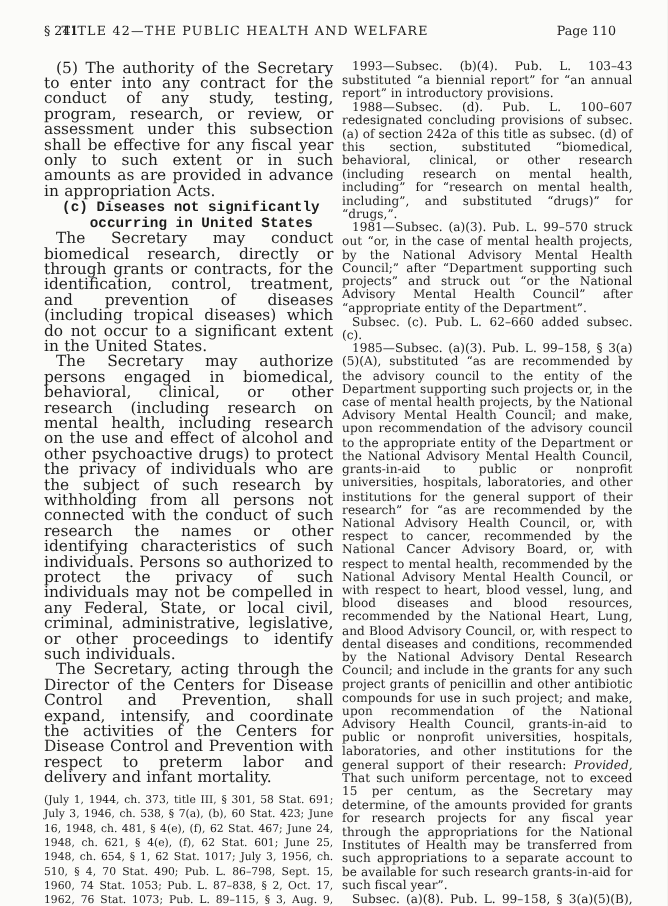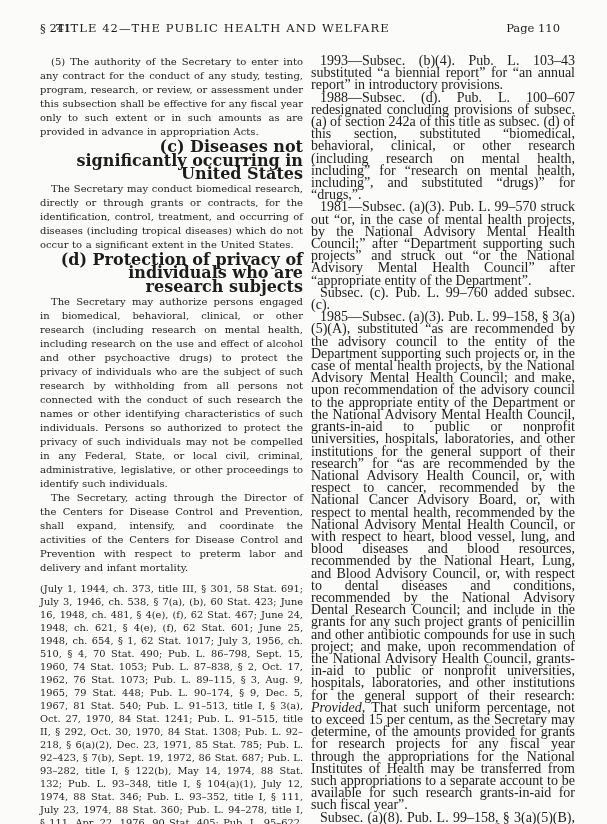--- a/index.html
+++ b/index.html
@@ -34,73 +34,72 @@
   .hdr-page { position: absolute; right: 16px; top: 0; }
 
   .col {
     position: absolute;
     top: 55px;
   }
   .col-left  { left: 40px;  width: 263px; }
   .col-right { left: 311px; width: 264px; }
 
   .para {
-    font-size: 10px;
+    font-size: 14px;
     line-height: 14px;
     text-align: justify;
     text-indent: 11px;
     word-spacing: 0.4px;
   }
   .heading {
-    font-size: 16px;
+    font-size: 13px;
     line-height: 13.6px;
     font-weight: bold;
-    text-align: right;
+    text-align: center;
     padding-left: 23px;
     text-indent: -19px;
     margin: 1px 0 1px 0;
+    font-family: Liberation Mono, monospace;
   }
   .credits {
     font-size: 9.8px;
     line-height: 13px;
     text-align: justify;
     margin-top: 7px;
     word-spacing: 0.5px;
   }
   .note {
-    font-size: 14px;
+    font-size: 11px;
     line-height: 12.2px;
     text-align: justify;
     text-indent: 9px;
-    font-family: Liberation Serif, serif;
   }
   .note i { font-style: italic; }
 </style>
 </head>
 <body>
 
 <div class="page">
 
   <div class="page-header">
     <span class="hdr-section">§ 241</span>
     <span class="hdr-title">TITLE 42—THE PUBLIC HEALTH AND WELFARE</span>
     <span class="hdr-page">Page 110</span>
   </div>
 
   <div class="col col-left">
       <div class="para">(5) The authority of the Secretary to enter into any contract for the conduct of any study, testing, program, research, or review, or assessment under this subsection shall be effective for any fiscal year only to such extent or in such amounts as are provided in advance in appropriation Acts.</div>
       <div class="heading">(c) Diseases not significantly occurring in United States</div>
-      <div class="para">The Secretary may conduct biomedical research, directly or through grants or contracts, for the identification, control, treatment, and occurring of diseases (including tropical diseases) which do not occur to a significant extent in the United States.</div>
-      <div class="heading">(d) Protection of privacy of individuals who are research subjects</div>
+      <div class="para">The Secretary may conduct biomedical research, directly or through grants or contracts, for the identification, control, treatment, and prevention of diseases (including tropical diseases) which do not occur to a significant extent in the United States.</div>
       <div class="para">The Secretary may authorize persons engaged in biomedical, behavioral, clinical, or other research (including research on mental health, including research on the use and effect of alcohol and other psychoactive drugs) to protect the privacy of individuals who are the subject of such research by withholding from all persons not connected with the conduct of such research the names or other identifying characteristics of such individuals. Persons so authorized to protect the privacy of such individuals may not be compelled in any Federal, State, or local civil, criminal, administrative, legislative, or other proceedings to identify such individuals.</div>
       <div class="para">The Secretary, acting through the Director of the Centers for Disease Control and Prevention, shall expand, intensify, and coordinate the activities of the Centers for Disease Control and Prevention with respect to preterm labor and delivery and infant mortality.</div>
       <div class="credits">(July 1, 1944, ch. 373, title III, § 301, 58 Stat. 691; July 3, 1946, ch. 538, § 7(a), (b), 60 Stat. 423; June 16, 1948, ch. 481, § 4(e), (f), 62 Stat. 467; June 24, 1948, ch. 621, § 4(e), (f), 62 Stat. 601; June 25, 1948, ch. 654, § 1, 62 Stat. 1017; July 3, 1956, ch. 510, § 4, 70 Stat. 490; Pub. L. 86–798, Sept. 15, 1960, 74 Stat. 1053; Pub. L. 87–838, § 2, Oct. 17, 1962, 76 Stat. 1073; Pub. L. 89–115, § 3, Aug. 9, 1965, 79 Stat. 448; Pub. L. 90–174, § 9, Dec. 5, 1967, 81 Stat. 540; Pub. L. 91–513, title I, § 3(a), Oct. 27, 1970, 84 Stat. 1241; Pub. L. 91–515, title II, § 292, Oct. 30, 1970, 84 Stat. 1308; Pub. L. 92–218, § 6(a)(2), Dec. 23, 1971, 85 Stat. 785; Pub. L. 92–423, § 7(b), Sept. 19, 1972, 86 Stat. 687; Pub. L. 93–282, title I, § 122(b), May 14, 1974, 88 Stat. 132; Pub. L. 93–348, title I, § 104(a)(1), July 12, 1974, 88 Stat. 346; Pub. L. 93–352, title I, § 111, July 23, 1974, 88 Stat. 360; Pub. L. 94–278, title I, § 111, Apr. 22, 1976, 90 Stat. 405; Pub. L. 95–622, title II, §§ 261, 262, Nov. 9, 1978, 92 Stat. 3434; Pub. L. 96–88, title V, § 509(b), Oct. 17, 1979, 93 Stat. 695; Pub. L. 99–158, § 3(a)(5), Nov. 20, 1985, 99 Stat. 879; Pub. L. 99–570, title IV, § 4021(b)(2), Oct. 27, 1986, 100 Stat. 3207–124; Pub. L. 99–660, title I, § 104, Nov. 14, 1986, 100 Stat. 3751; Pub. L. 100–607, title I, § 163(1), (2), Nov. 4, 1988, 102 Stat. 3062; Pub. L. 103–43, title XX, § 2009, June 10, 1993, 107 Stat. 213; Pub. L. 109–450, § 3(a), Dec. 22, 2006, 120 Stat. 3341.)</div>
     </div>
   <div class="col col-right">
       <div class="note">1993—Subsec. (b)(4). Pub. L. 103–43 substituted “a biennial report” for “an annual report” in introductory provisions.</div>
       <div class="note">1988—Subsec. (d). Pub. L. 100–607 redesignated concluding provisions of subsec. (a) of section 242a of this title as subsec. (d) of this section, substituted “biomedical, behavioral, clinical, or other research (including research on mental health, including” for “research on mental health, including”, and substituted “drugs)” for “drugs,”.</div>
       <div class="note">1981—Subsec. (a)(3). Pub. L. 99–570 struck out “or, in the case of mental health projects, by the National Advisory Mental Health Council;” after “Department supporting such projects” and struck out “or the National Advisory Mental Health Council” after “appropriate entity of the Department”.</div>
-      <div class="note">Subsec. (c). Pub. L. 99–760 added subsec. (c).</div>
+      <div class="note">Subsec. (c). Pub. L. 62–660 added subsec. (c).</div>
       <div class="note">1985—Subsec. (a)(3). Pub. L. 99–158, § 3(a)(5)(A), substituted “as are recommended by the advisory council to the entity of the Department supporting such projects or, in the case of mental health projects, by the National Advisory Mental Health Council; and make, upon recommendation of the advisory council to the appropriate entity of the Department or the National Advisory Mental Health Council, grants-in-aid to public or nonprofit universities, hospitals, laboratories, and other institutions for the general support of their research” for “as are recommended by the National Advisory Health Council, or, with respect to cancer, recommended by the National Cancer Advisory Board, or, with respect to mental health, recommended by the National Advisory Mental Health Council, or with respect to heart, blood vessel, lung, and blood diseases and blood resources, recommended by the National Heart, Lung, and Blood Advisory Council, or, with respect to dental diseases and conditions, recommended by the National Advisory Dental Research Council; and include in the grants for any such project grants of penicillin and other antibiotic compounds for use in such project; and make, upon recommendation of the National Advisory Health Council, grants-in-aid to public or nonprofit universities, hospitals, laboratories, and other institutions for the general support of their research: <i>Provided,</i> That such uniform percentage, not to exceed 15 per centum, as the Secretary may determine, of the amounts provided for grants for research projects for any fiscal year through the appropriations for the National Institutes of Health may be transferred from such appropriations to a separate account to be available for such research grants-in-aid for such fiscal year”.</div>
       <div class="note">Subsec. (a)(8). Pub. L. 99–158, § 3(a)(5)(B), substituted “recommendations of the advisory councils to the appropriate entities of the Department or, with respect to mental health, the National Advisory Mental Health Council, such additional means as the Secretary considers” for “recommendation of the National Advisory Health Council, or, with respect to cancer, upon recommendation of the National Cancer Advisory Board, or, with respect to mental health, upon recommendation of the National Advisory Mental Health Council, or, with respect to heart, blood vessel, lung, and blood diseases and blood resources, upon recommendation of the National Heart, Lung and Blood Advisory Council, or, with respect to dental diseases and conditions, upon recommendations of the National Advisory Dental Research Council, such additional means as he deems”.</div>
     </div>
 
 </div>
 
 </body></html>

